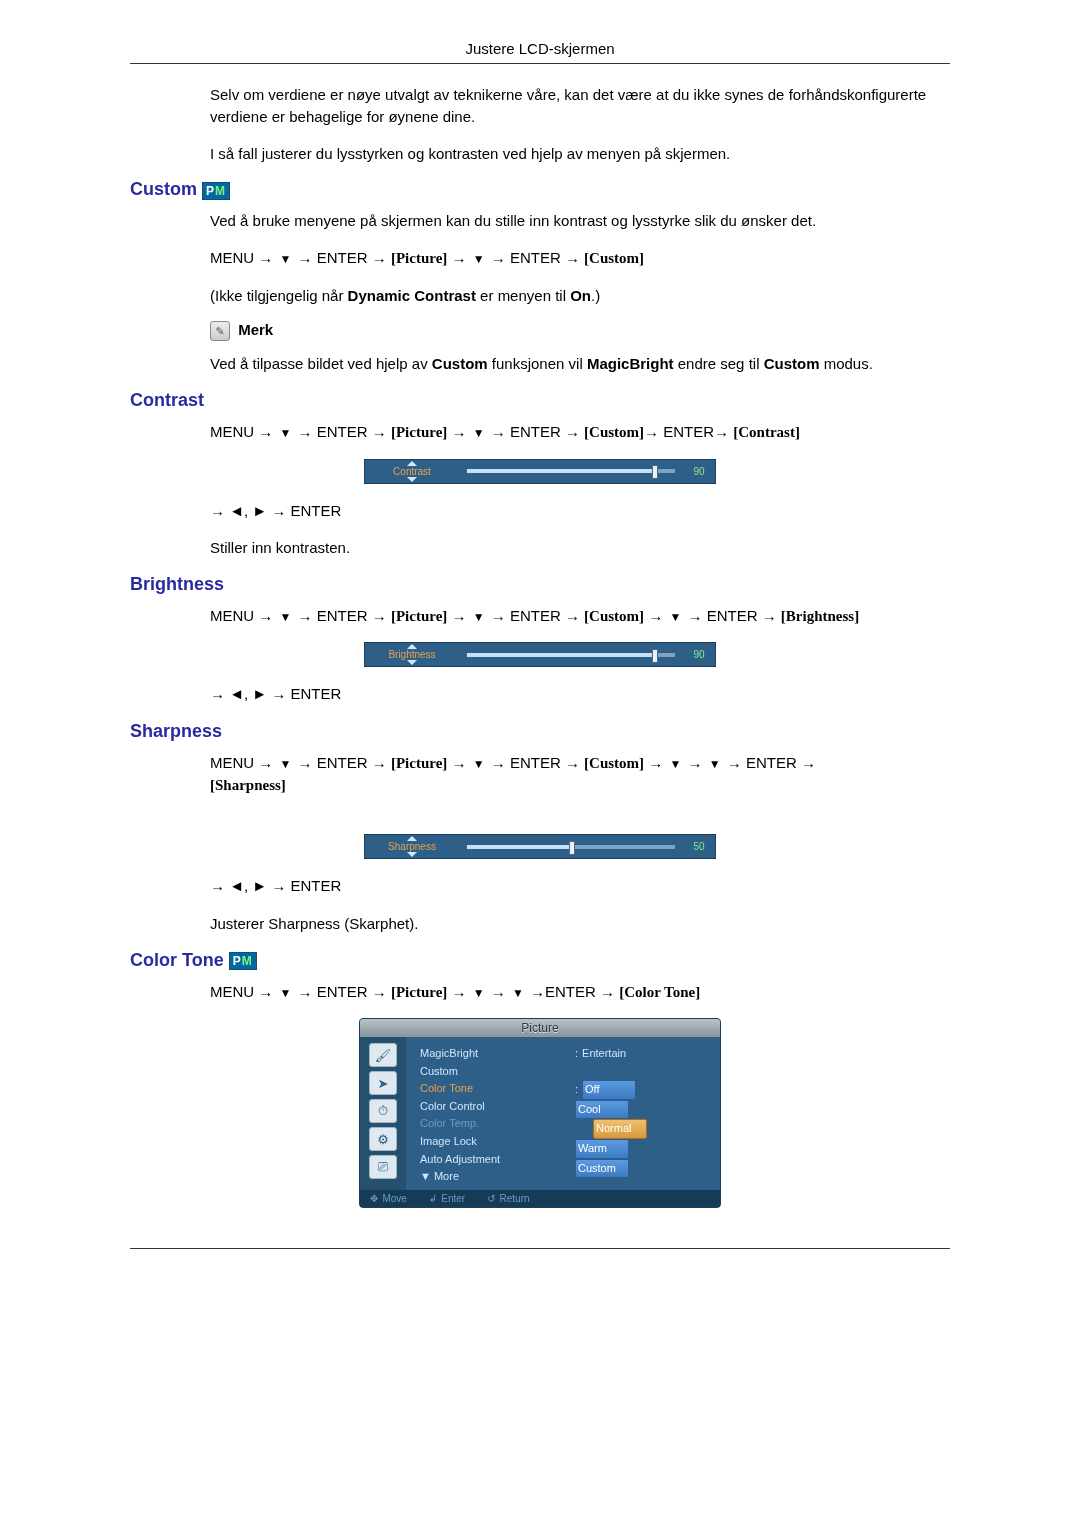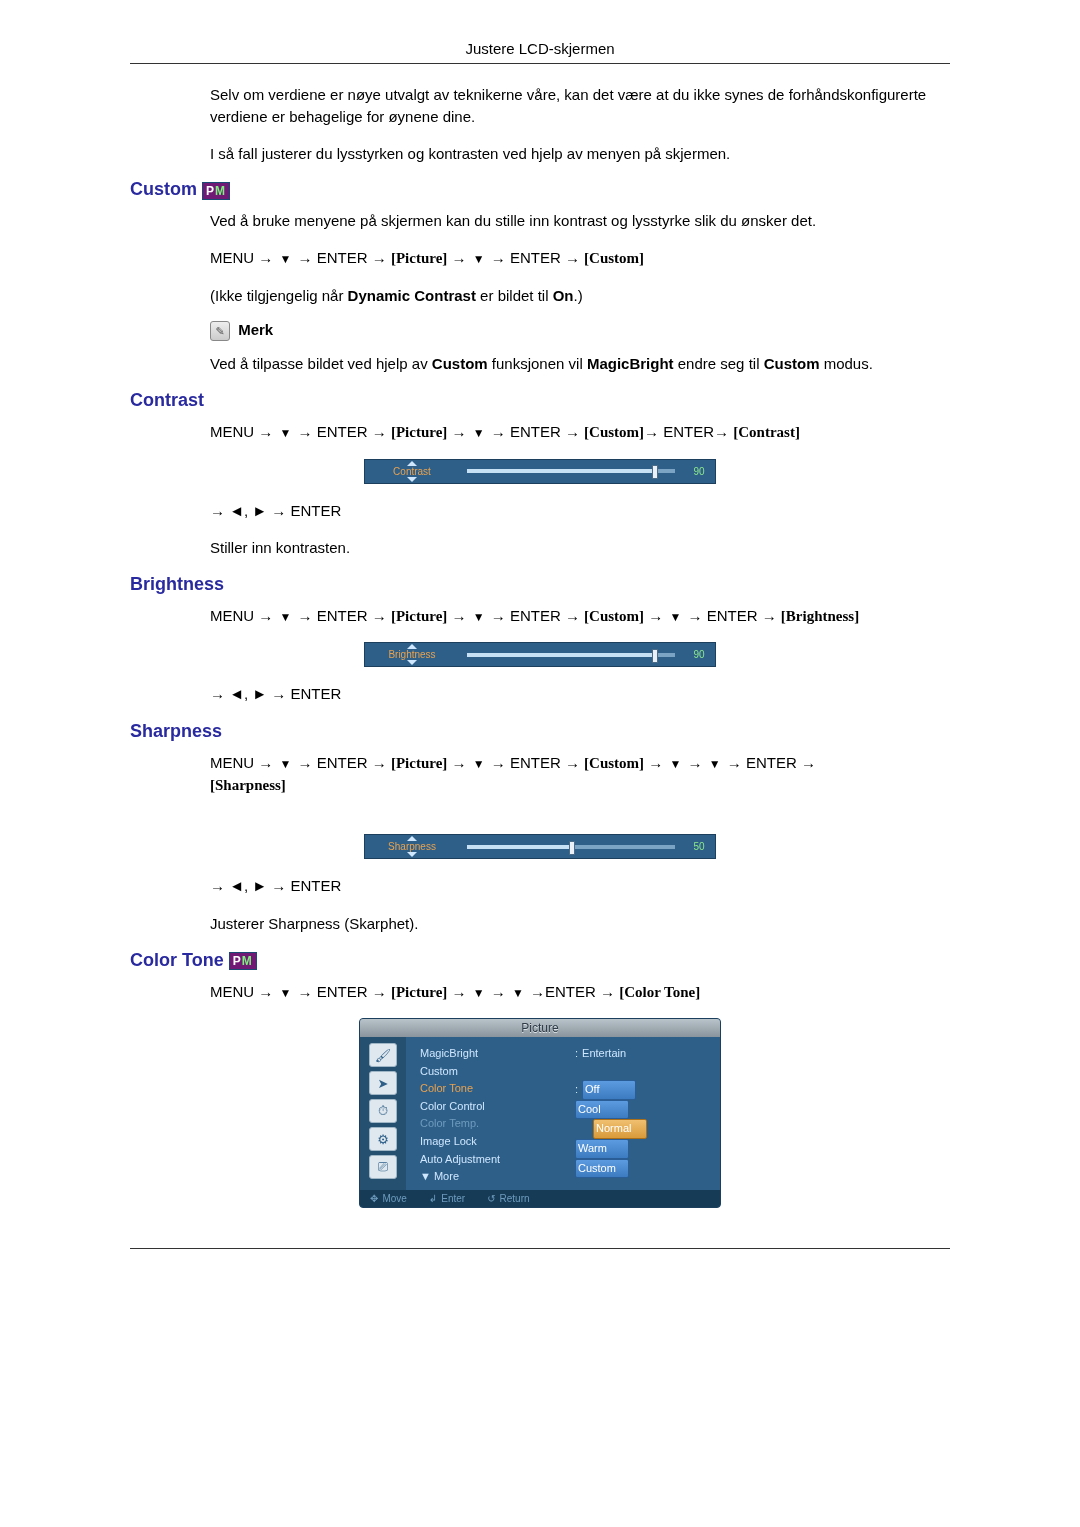--- a/index.html
+++ b/index.html
@@ -31,21 +31,21 @@
   }
   .section-title {
     color: #2a2aa0;
     font-weight: bold;
     font-size: 18px;
     margin: 12px 0 10px 0;
   }
   .pm-badge {
     display: inline-block;
     vertical-align: middle;
-    background: #701a75;
+    background: #0369a1;
     color: #fff;
     font-weight: bold;
     font-size: 12px;
     padding: 1px 3px;
     border: 1px solid #184a74;
   }
   .pm-badge span { letter-spacing: 1px; }
   .pm-m { color: #7cf37c; }
   .bracket {
     font-family: Georgia, 'Times New Roman', serif;
@@ -217,21 +217,21 @@
 
     <div class="menu-seq">
       <span>MENU</span> → <span class="arrow">▼</span> →
       <span>ENTER</span> →
       <span class="bracket">[Picture]</span> → <span class="arrow">▼</span> →
       <span>ENTER</span> →
       <span class="bracket">[Custom]</span>
     </div>
 
     <div class="para">
-      <span>(Ikke tilgjengelig når </span><span class="bold">Dynamic Contrast</span><span> er bildet til </span><span class="bold">On</span><span>.)</span>
+      <span>(Ikke tilgjengelig når </span><span class="bold">Dynamic Contrast</span><span> er menyen til </span><span class="bold">On</span><span>.)</span>
     </div>
 
     <div class="note-line">
       <span class="note-icon">✎</span>
       <span class="bold">Merk</span>
     </div>
 
     <div class="para">
       <span>Ved å tilpasse bildet ved hjelp av </span><span class="bold">Custom</span><span> funksjonen vil </span><span class="bold">MagicBright</span><span> endre seg til </span><span class="bold">Custom</span><span> modus.</span>
     </div>

